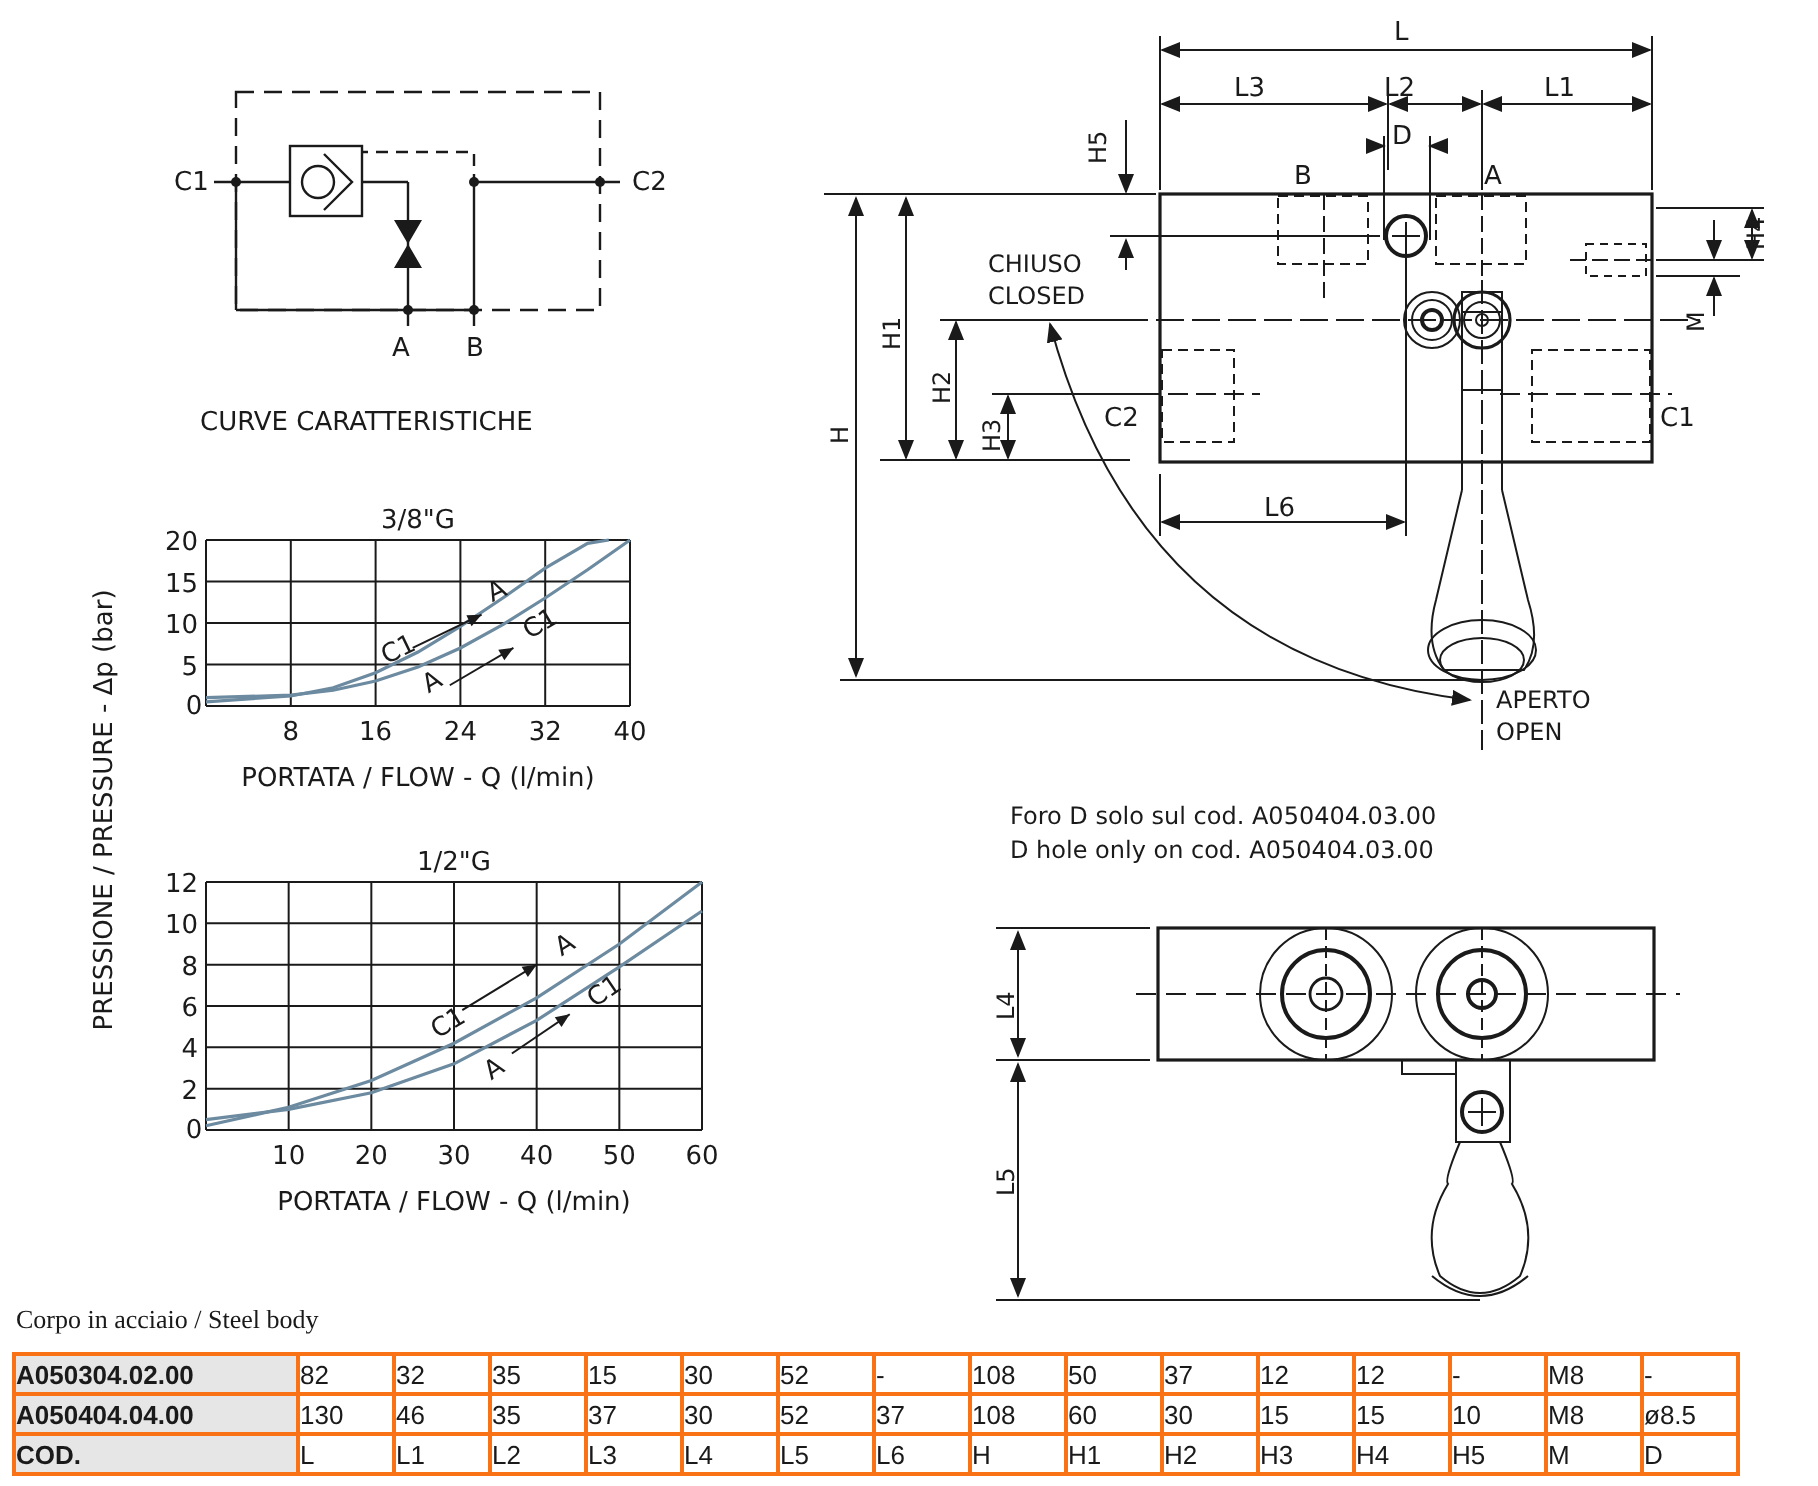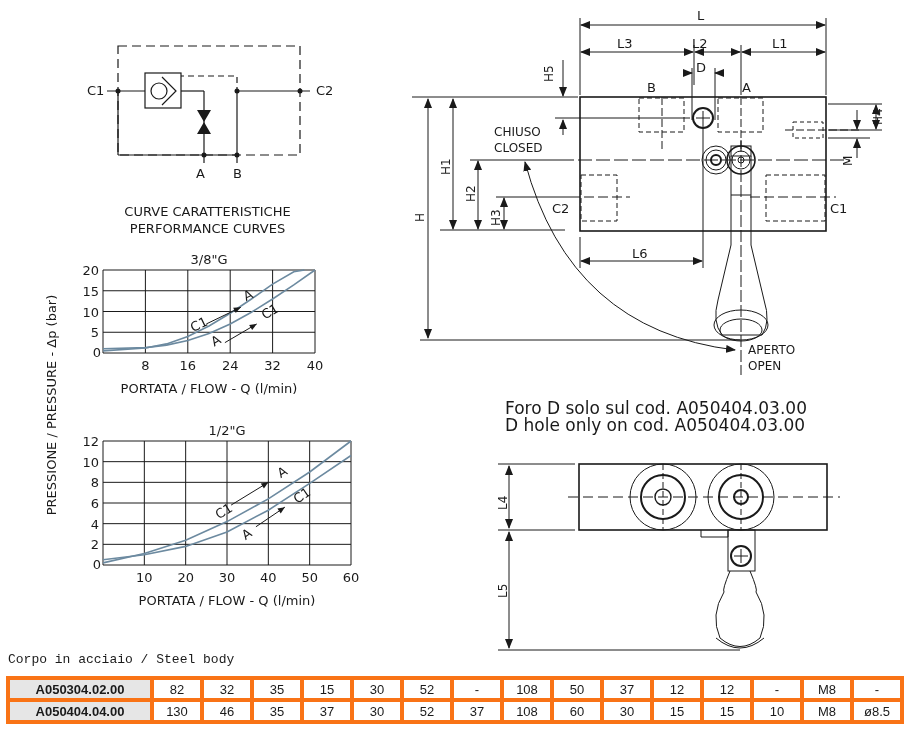--- a/index.html
+++ b/index.html
@@ -1,29 +1,29 @@
 <!DOCTYPE html>
 <html><head>
 <meta charset="utf-8">
 <style>
   html,body{margin:0;padding:0;background:#fff;}
   body{width:909px;height:743px;position:relative;overflow:hidden;font-family:"DejaVu Sans","Liberation Sans",sans-serif;color:#1a1a1a;}
   .abs{position:absolute;}
   svg text{font-family:"DejaVu Sans","Liberation Sans",sans-serif;fill:#1a1a1a;}
   .lbl{font-size:13px;}
   .small{font-size:12px;}
-  .ttl{position:absolute;font-size:13px;text-align:center;line-height:17px;white-space:nowrap;}
-  .note{position:absolute;font-size:17px;line-height:17px;white-space:nowrap;}
+  .ttl{position:absolute;font-size:13px;line-height:17px;white-space:nowrap;}
+  .note{position:absolute;font-size:12px;line-height:17px;white-space:nowrap;}
   table.spec{position:absolute;left:6px;top:676px;border-collapse:collapse;font-family:"Liberation Sans","DejaVu Sans",sans-serif;font-size:13px;}
-  table.spec td{border:4px solid #f97316;height:18px;padding:0;text-align:center;}
+  table.spec td{border:2px solid #f97316;height:18px;padding:0;text-align:left;}
   table.spec td.code{background:#e6e6e6;font-weight:bold;width:140px;}
   table.spec td.v{width:46px;margin-left:28px;}
   table.spec tr.head td{font-weight:normal;}
   table.spec tr.head td.code{font-weight:bold;}
-  .caption{position:absolute;left:8px;top:652px;font-family:Liberation Mono, monospace;font-size:13px;}
+  .caption{position:absolute;left:8px;top:652px;font-family:Liberation Serif, serif;font-size:13px;}
 </style>
 </head>
 <body>
 
 <svg class="abs" style="left:0;top:0" width="400" height="200">
   <g stroke="#1a1a1a" stroke-width="1.2" fill="none">
 
     <path d="M118 46 L300 46 L300 155 L118 155 Z" stroke-dasharray="9,5"></path>
 
     <line x1="107" y1="91" x2="145" y2="91"></line>
@@ -52,21 +52,20 @@
       <circle cx="237" cy="155" r="2.5"></circle>
   </g>
   <text class="lbl" x="87" y="95">C1</text>
   <text class="lbl" x="316" y="95">C2</text>
   <text class="lbl" x="196" y="178">A</text>
   <text class="lbl" x="233" y="178">B</text>
 </svg>
 
 <div class="ttl" style="left:100px;top:203px;width:215px;">
   <div>CURVE CARATTERISTICHE</div>
-  <div>PERFORMANCE CURVES</div>
 </div>
 
 <svg class="abs" id="charts" style="left:0;top:240px" width="400" height="380">
   <text id="ylabel" class="lbl" transform="translate(56,165) rotate(-90)" text-anchor="middle">PRESSIONE / PRESSURE - Δp (bar)</text>
   <g id="chart0">
       <text x="209" y="24" text-anchor="middle" class="lbl">3/8"G</text>
       <line x1="103" y1="30" x2="103" y2="113" stroke="#1a1a1a" stroke-width="1"></line>
       <text x="97" y="117" text-anchor="middle" class="lbl">0</text>
       <line x1="145.4" y1="30" x2="145.4" y2="113" stroke="#1a1a1a" stroke-width="1"></line>
       <text x="145.4" y="130" text-anchor="middle" class="lbl">8</text>
@@ -323,14 +322,32 @@
         <td class="v">37</td>
         <td class="v">108</td>
         <td class="v">60</td>
         <td class="v">30</td>
         <td class="v">15</td>
         <td class="v">15</td>
         <td class="v">10</td>
         <td class="v">M8</td>
         <td class="v">ø8.5</td>
       </tr>
+      <tr class="head">
+        <td class="code">COD.</td>
+        <td class="v">L</td>
+        <td class="v">L1</td>
+        <td class="v">L2</td>
+        <td class="v">L3</td>
+        <td class="v">L4</td>
+        <td class="v">L5</td>
+        <td class="v">L6</td>
+        <td class="v">H</td>
+        <td class="v">H1</td>
+        <td class="v">H2</td>
+        <td class="v">H3</td>
+        <td class="v">H4</td>
+        <td class="v">H5</td>
+        <td class="v">M</td>
+        <td class="v">D</td>
+      </tr>
     </tbody>
 </table>
 
 </body></html>

